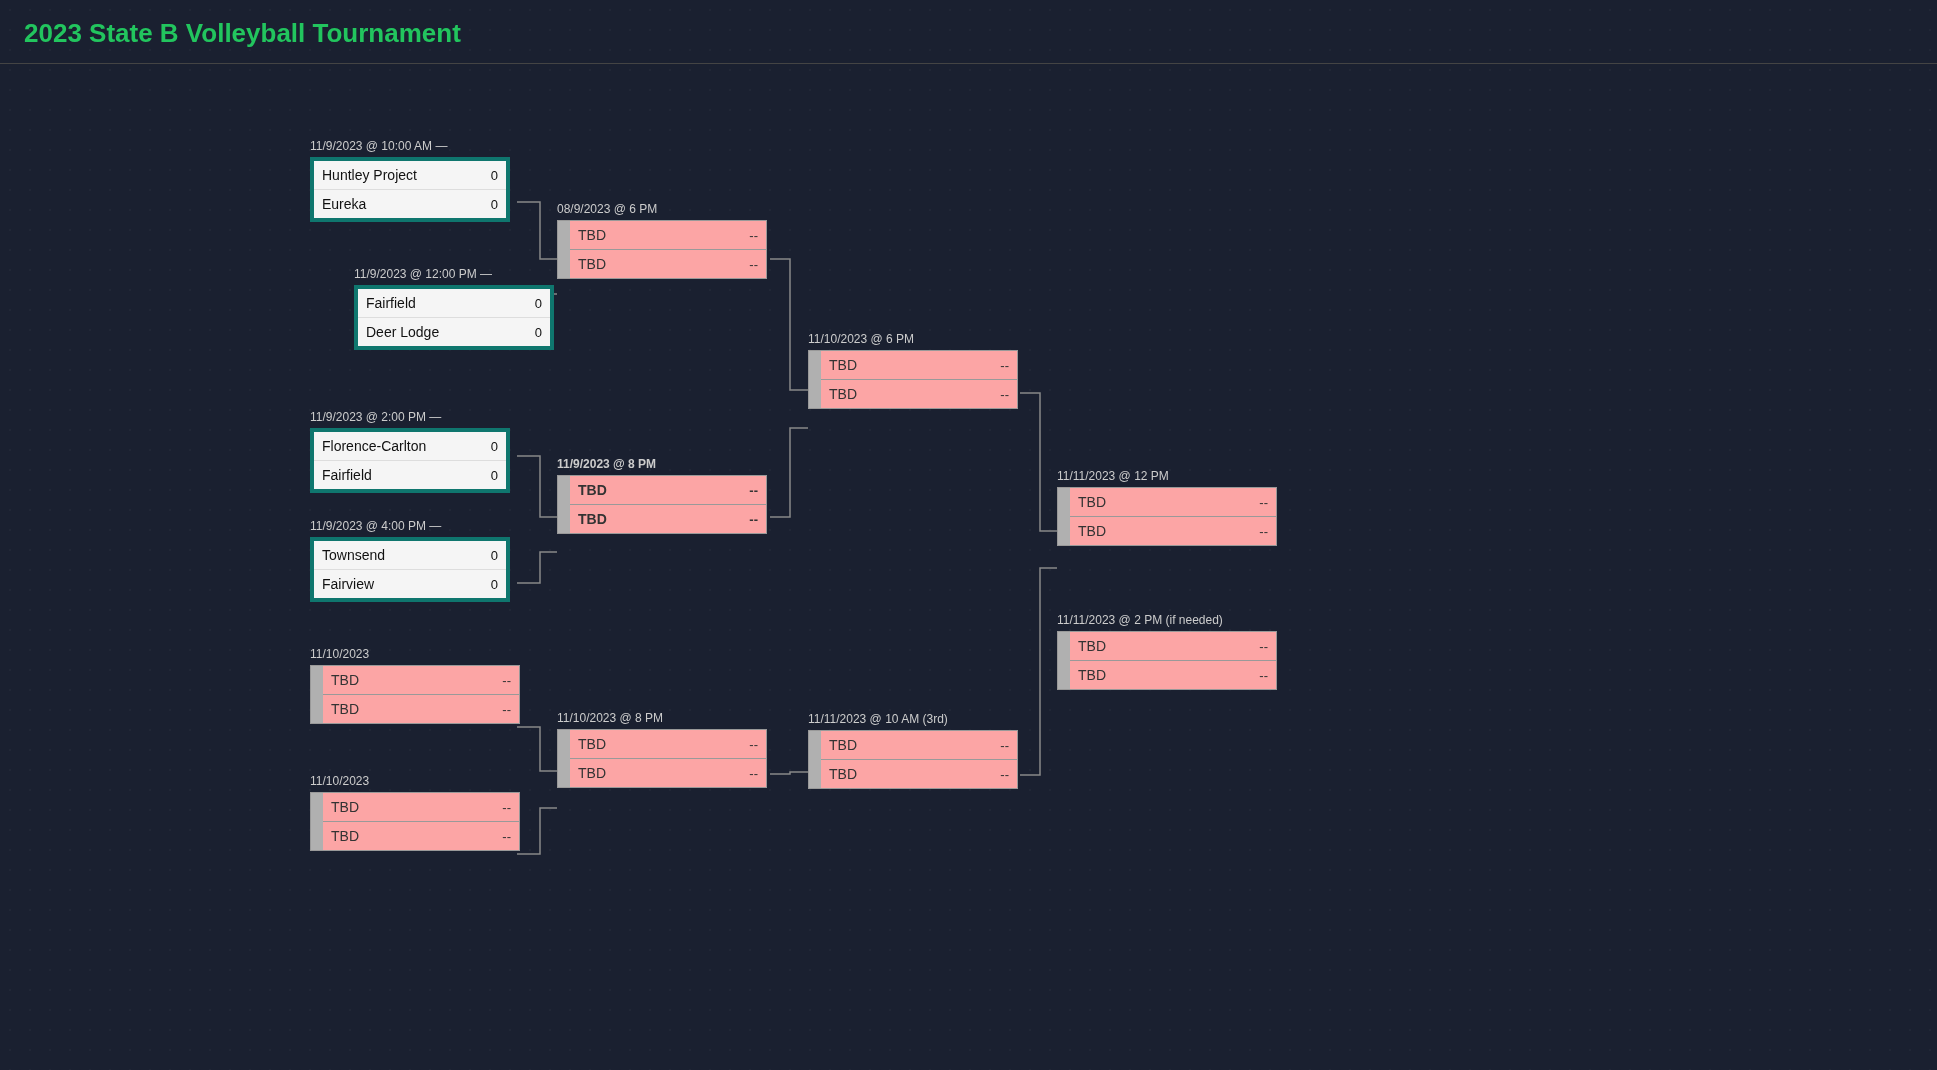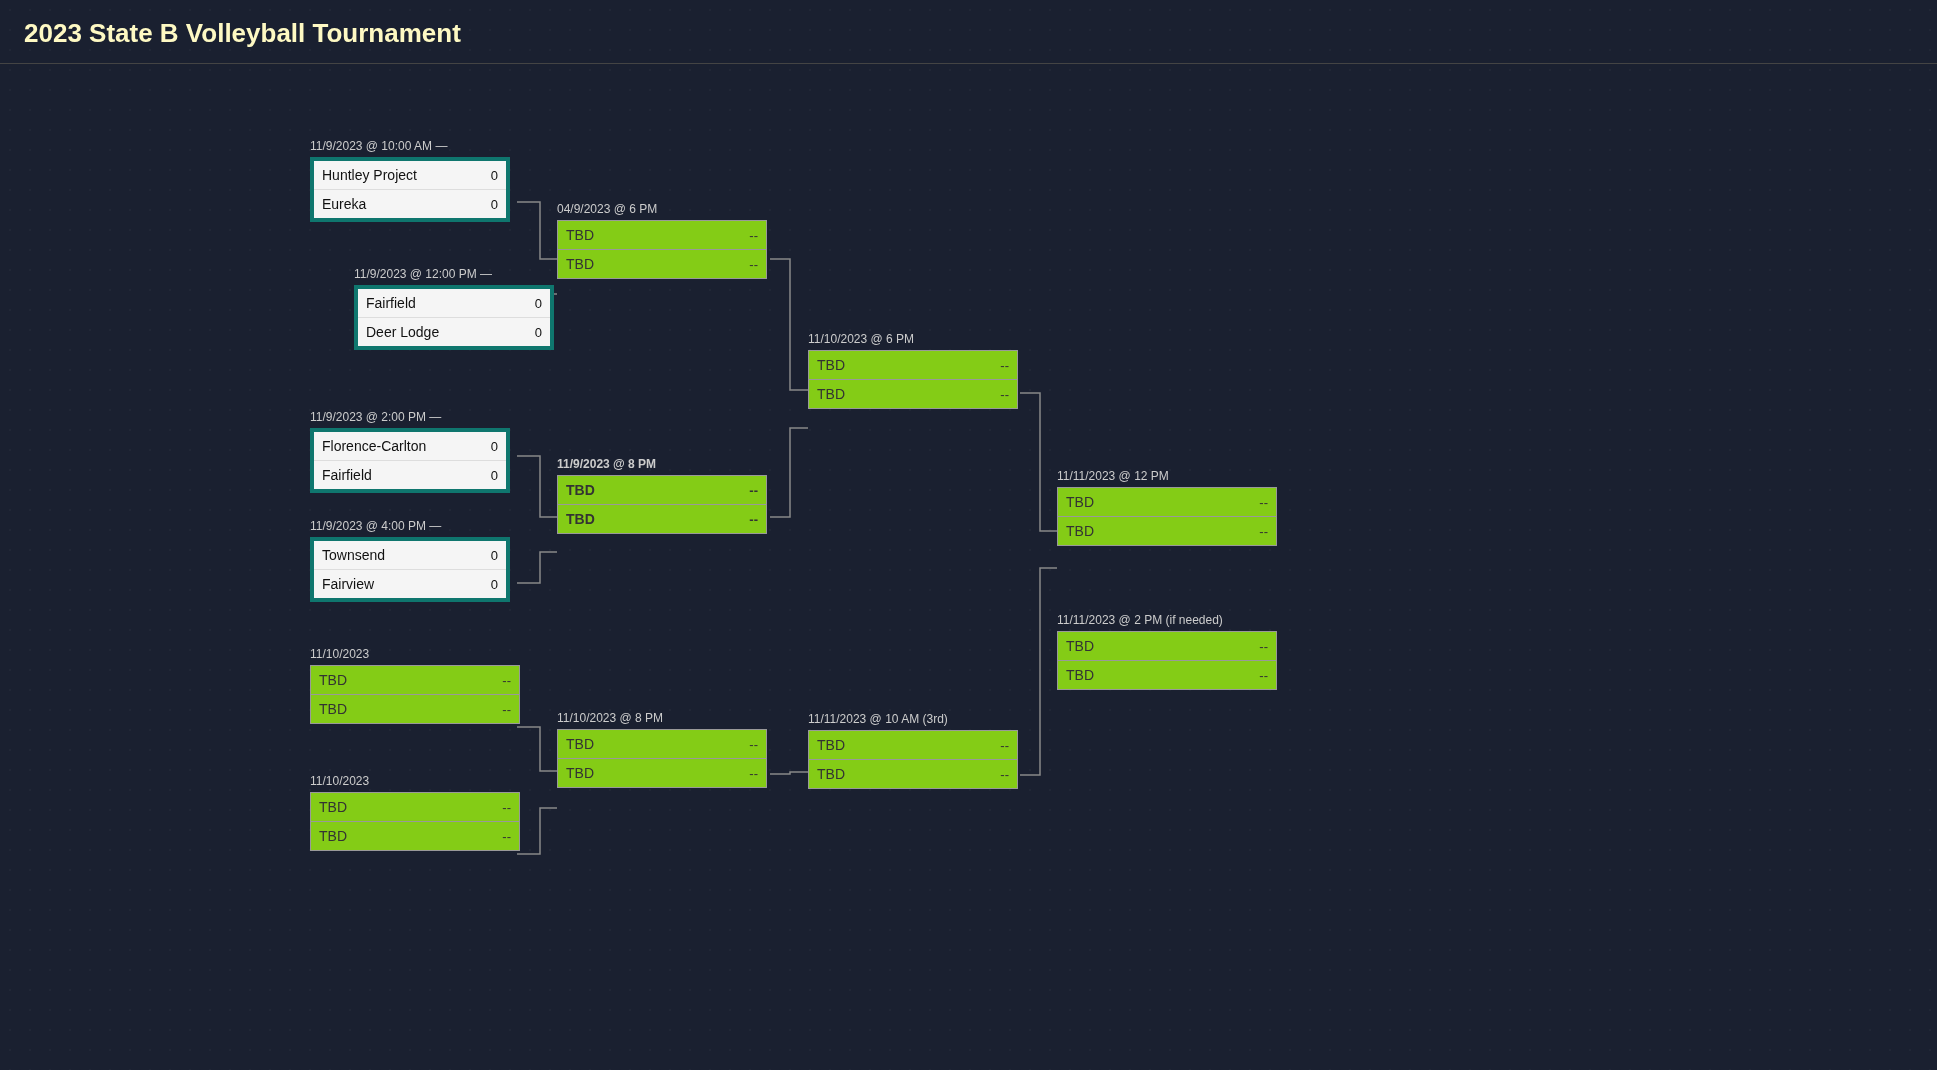--- a/index.html
+++ b/index.html
@@ -12,21 +12,21 @@
       font-family: Arial, sans-serif;
       color: #e0e0e0;
       min-height: 1070px;
       width: 1937px;
       overflow-x: auto;
     }
 
     .page-title {
       font-size: 26px;
       font-weight: bold;
-      color: #fef9c3;
+      color: #22c55e;
       padding: 18px 40px 14px 24px;
       border-bottom: 1px solid #444;
     }
 
     .match-time {
       font-size: 12px;
       color: #ccc;
       margin-bottom: 4px;
       white-space: nowrap;
     }
@@ -52,23 +52,24 @@
       color: #111;
       border-bottom: 1px solid #ddd;
       background: #f5f5f5;
     }
 
     .match-team:last-child {
       border-bottom: none;
     }
 
     .match-team.tbd-team {
-      background: #84cc16;
+      background: #fca5a5;
       color: #333;
       border-bottom: 1px solid #999;
+      margin-left: 12px;
     }
 
     .match-team.tbd-team:last-child {
       border-bottom: none;
     }
 
     .team-name { flex: 1; }
     .team-score { min-width: 20px; text-align: right; font-size: 13px; }
 
     
@@ -169,21 +170,21 @@
           <span class="team-score">0</span>
         </div>
         <div class="match-team">
           <span class="team-name">Fairview</span>
           <span class="team-score">0</span>
         </div>
       </div>
     </div>
 
     <div style="position:absolute; left:527px; top:118px;">
-      <div class="match-time">04/9/2023 @ 6 PM</div>
+      <div class="match-time">08/9/2023 @ 6 PM</div>
       <div class="match-box tbd-box">
         <div class="match-team tbd-team">
           <span class="team-name">TBD</span>
           <span class="team-score">--</span>
         </div>
         <div class="match-team tbd-team">
           <span class="team-name">TBD</span>
           <span class="team-score">--</span>
         </div>
       </div>

